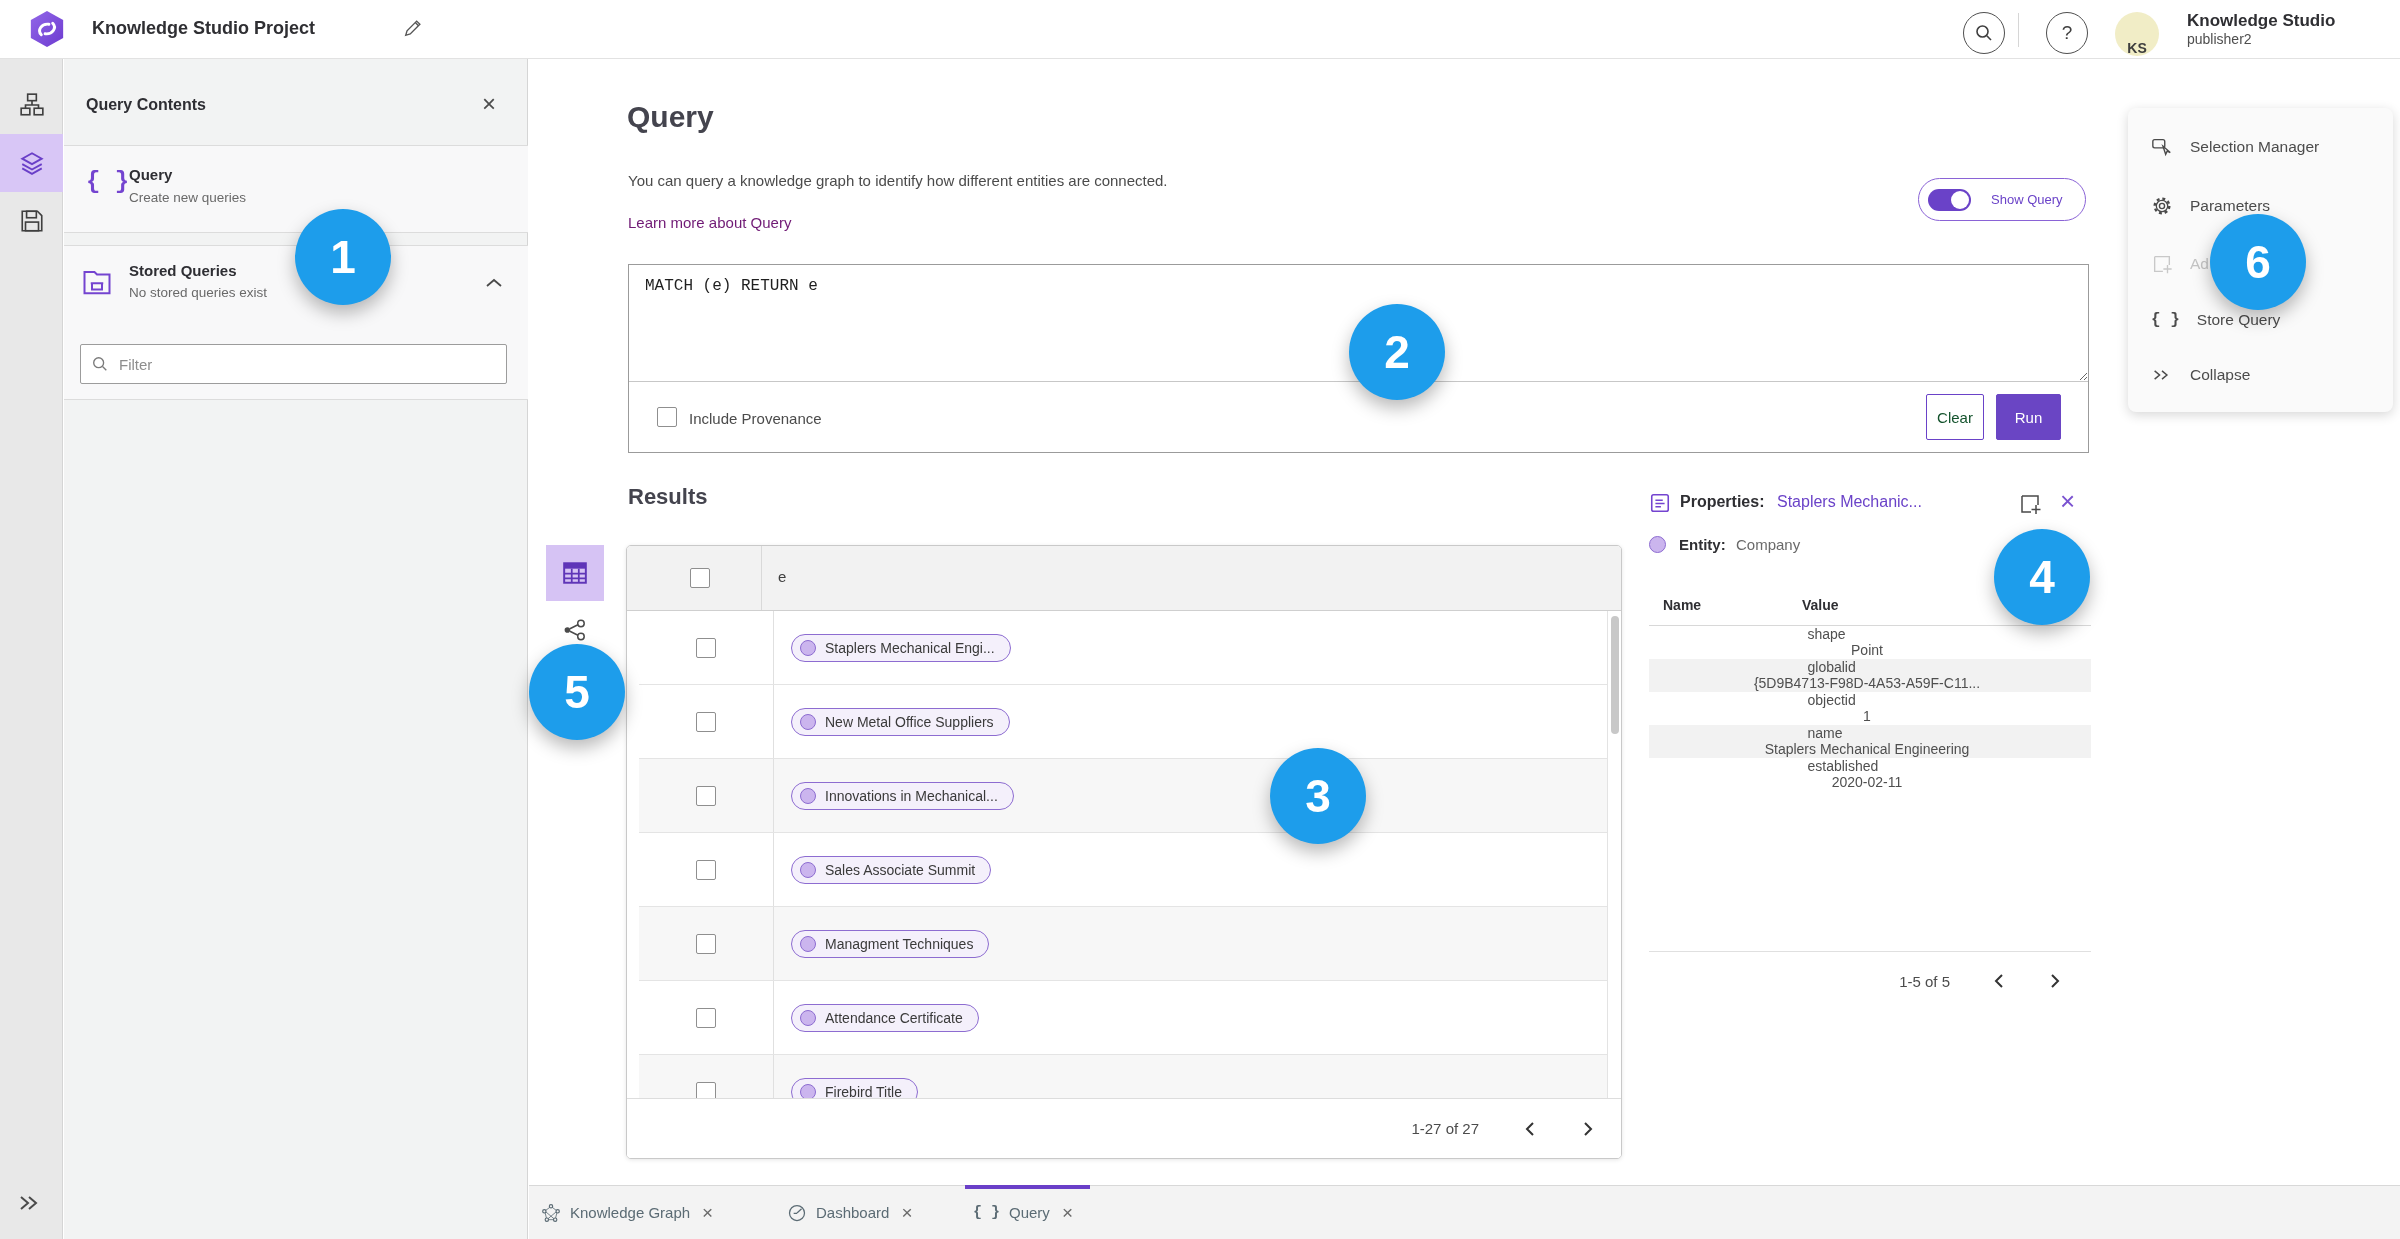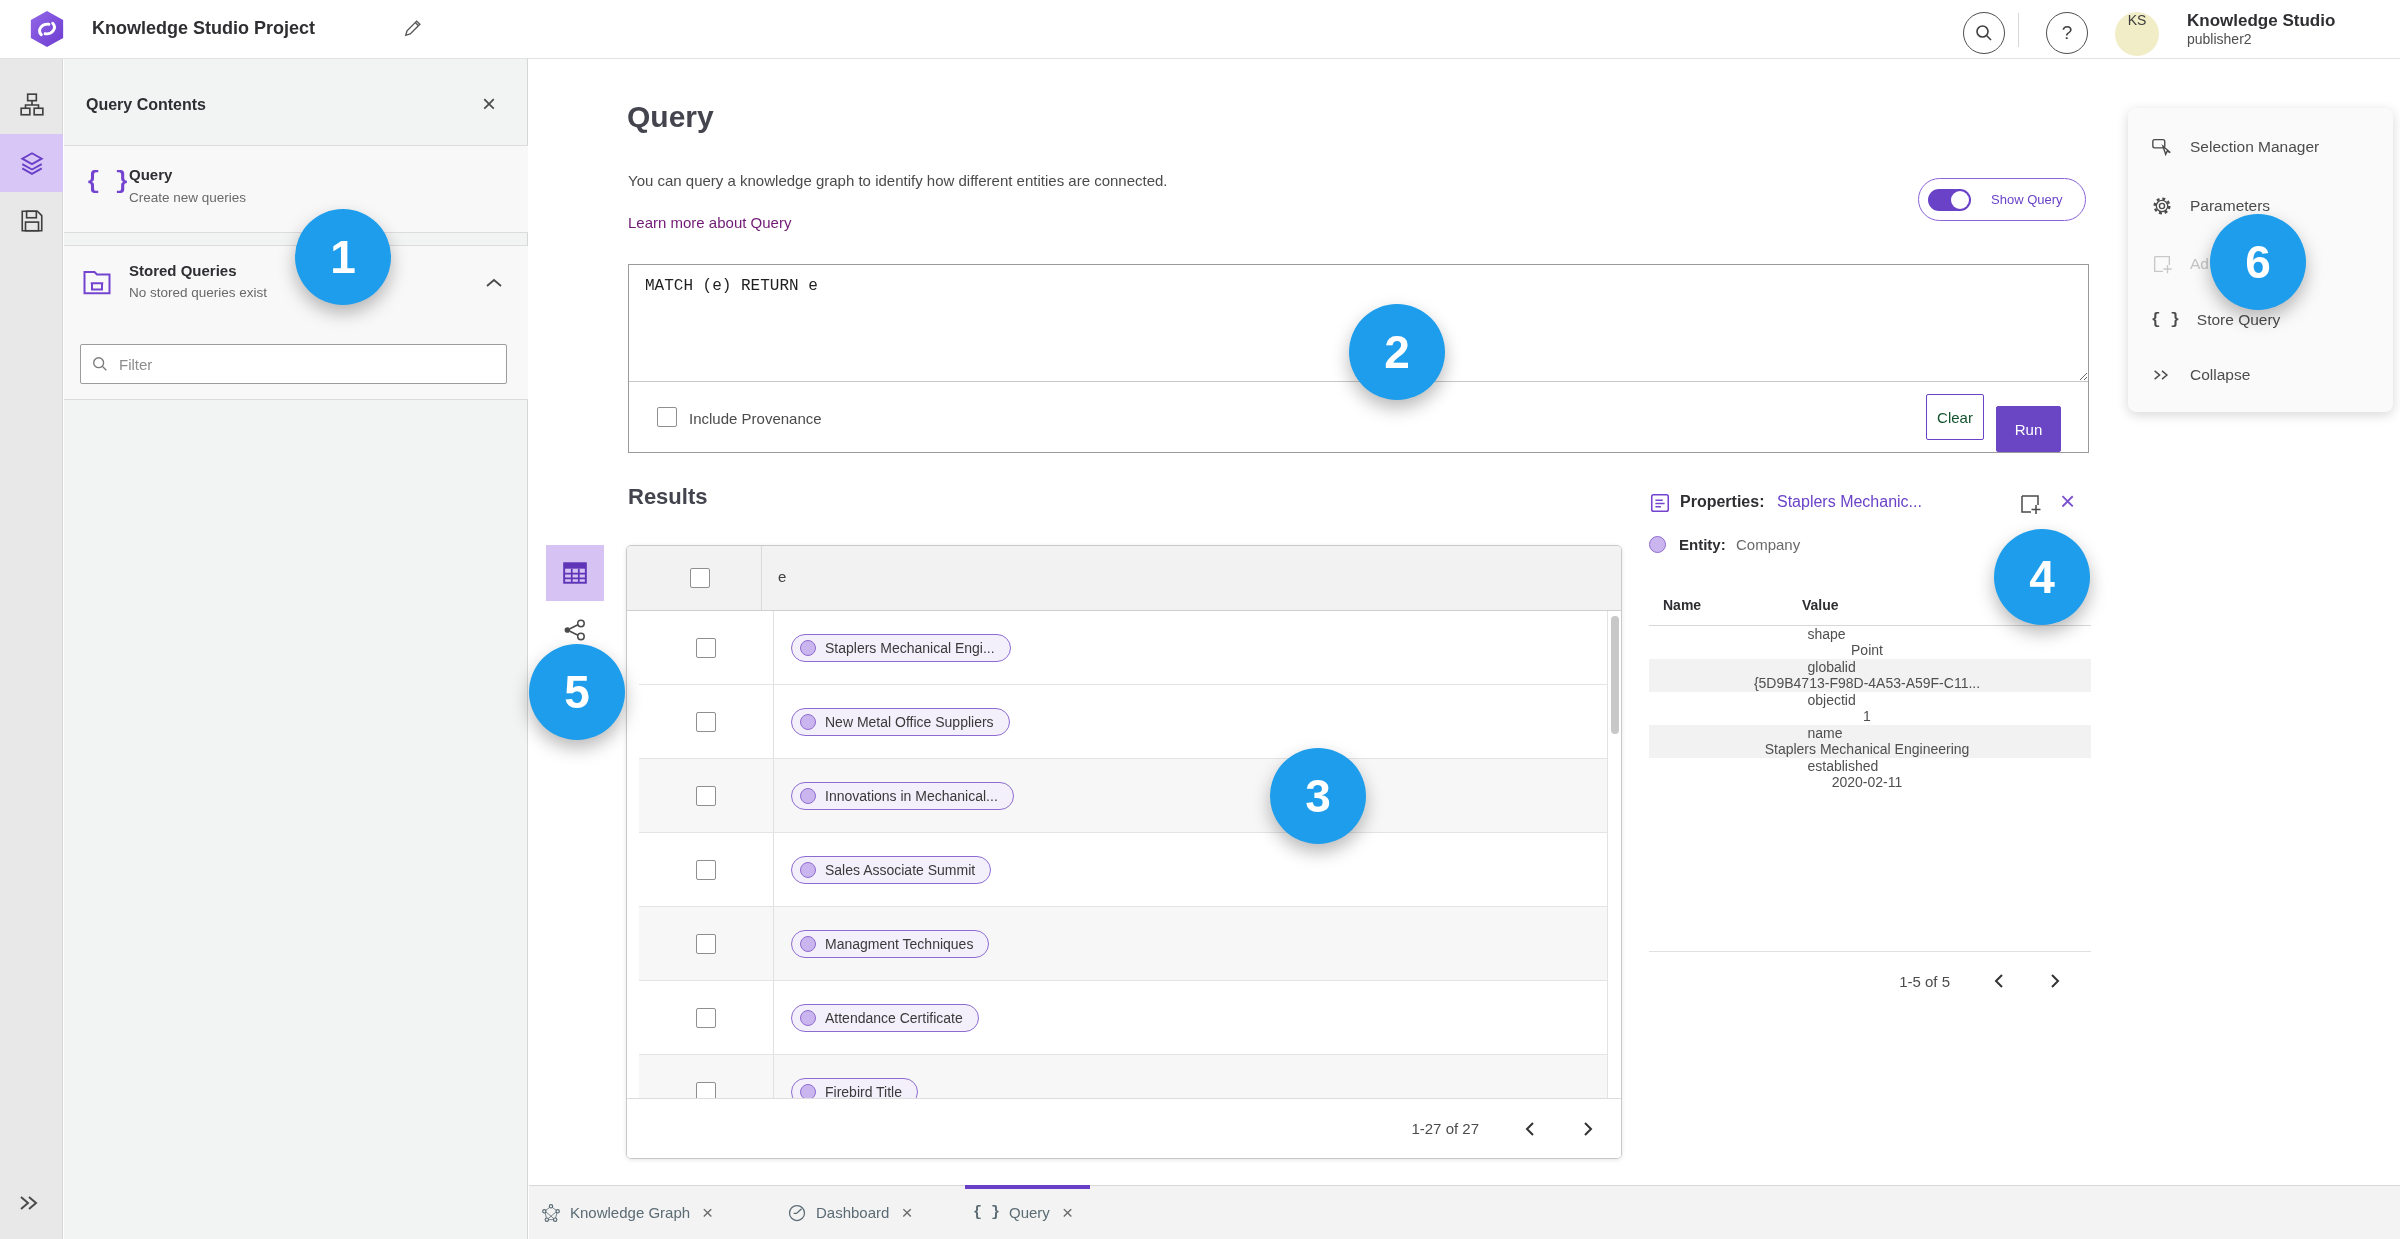--- a/index.html
+++ b/index.html
@@ -12,22 +12,22 @@
           border-bottom:1px solid #e2e2e2;z-index:10;}
   .logo{position:absolute;left:28px;top:10px;width:38px;height:38px;}
   .app-title{position:absolute;left:92px;top:18px;font-size:18px;font-weight:700;color:#2f2f33;}
   .pencil{position:absolute;left:402px;top:17px;width:22px;height:22px;cursor:pointer;}
   .circle-btn{position:absolute;top:12px;width:42px;height:42px;border:1.5px solid #4f4f4f;
               border-radius:50%;display:flex;align-items:center;justify-content:center;
               background:#fff;box-sizing:border-box;}
   .tb-divider{position:absolute;left:2018px;top:13px;width:1px;height:34px;background:#d6d6d6;}
   .help-glyph{font-size:19px;color:#3f3f3f;}
   .avatar{position:absolute;left:2115px;top:12px;width:44px;height:44px;border-radius:50%;
-          background:#f1edc6;display:flex;align-items:flex-start;justify-content:center;
-          font-size:14px;font-weight:400;color:#3d3d3d;}
+          background:#f1edc6;display:flex;align-items:flex-end;justify-content:center;
+          font-size:14px;font-weight:700;color:#3d3d3d;}
   .user-block{position:absolute;left:2187px;top:10px;line-height:1.25;}
   .user-name{font-size:17px;font-weight:700;color:#2f2f33;}
   .user-role{font-size:14px;color:#4e4e4e;}
 
   
   .rail{position:absolute;left:0;top:58px;width:63px;height:1181px;background:#e8e8e8;
         border-right:1px solid #d5d5d5;box-sizing:border-box;z-index:5;}
   .rail-item{position:absolute;left:0;width:63px;height:58px;display:flex;align-items:center;
              justify-content:center;cursor:pointer;}
   .rail-item.selected{background:#d8c6f6;}
@@ -69,21 +69,21 @@
   .editor-card{position:absolute;left:628px;top:264px;width:1461px;height:189px;
                border:1px solid #9b9b9b;background:#fff;box-sizing:border-box;}
   .editor-card textarea{display:block;width:100%;height:117px;border:none;outline:none;
                border-bottom:1px solid #c7c7c7;box-sizing:border-box;padding:12px 16px;
                font-family:"Liberation Mono",monospace;font-size:16px;color:#1f1f1f;resize:both;}
   .prov-cb{position:absolute;left:28px;top:142px;}
   .prov-label{position:absolute;left:60px;top:145px;font-size:15px;color:#4b4b4b;}
   .btn{position:absolute;top:129px;height:46px;font-size:15px;display:flex;align-items:center;
        justify-content:center;cursor:pointer;box-sizing:border-box;border-radius:2px;}
   .btn-clear{right:104px;width:58px;background:#fff;border:1px solid #6a42c8;color:#14532d;}
-  .btn-run{right:27px;width:65px;background:#6a45c4;border:1px solid #6a45c4;color:#fff;margin-top:12px;}
+  .btn-run{right:27px;width:65px;background:#6a45c4;border:1px solid #6a45c4;color:#fff;}
 
   input[type=checkbox]{appearance:none;-webkit-appearance:none;width:20px;height:20px;margin:0;
        border:1px solid #8f8f8f;background:#fff;border-radius:2px;cursor:pointer;}
 
   
   .r-title{position:absolute;left:628px;top:484px;font-size:22px;font-weight:700;color:#44444e;}
   .tbl-btn{position:absolute;left:546px;top:545px;width:58px;height:56px;background:#d6c3f4;
            display:flex;align-items:center;justify-content:center;cursor:pointer;}
   .lc-btn{position:absolute;left:560px;top:615px;width:30px;height:30px;display:flex;
           align-items:center;justify-content:center;cursor:pointer;}

